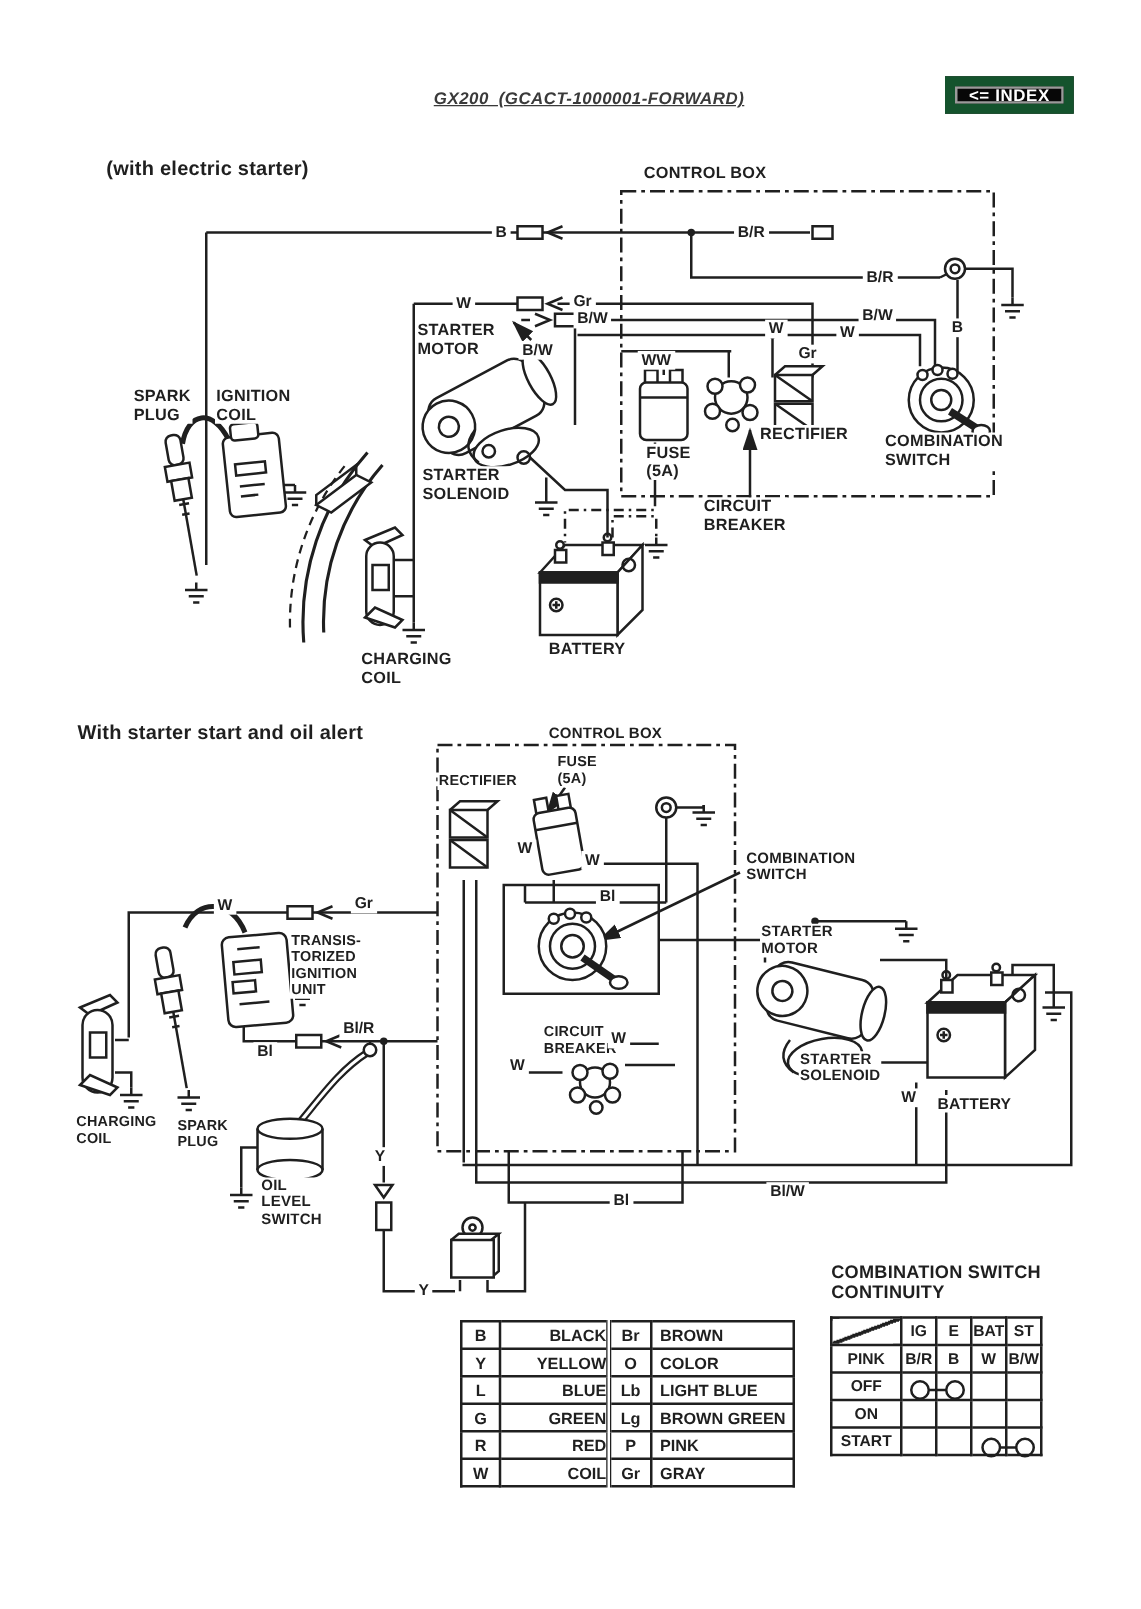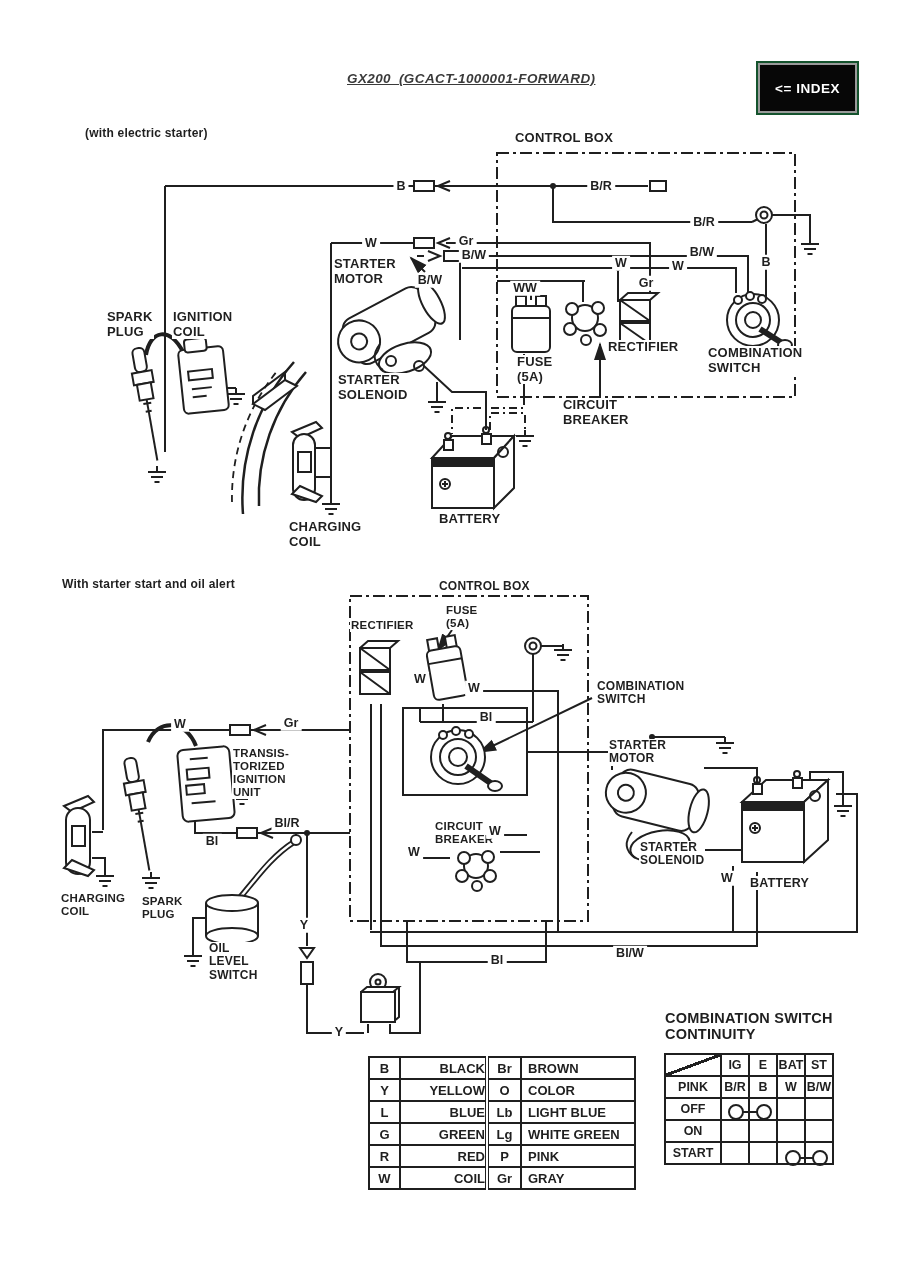--- a/index.html
+++ b/index.html
@@ -1,26 +1,26 @@
 <!DOCTYPE html>
 <html><head>
 <meta charset="utf-8">
 <style>
   html,body{margin:0;padding:0;background:#e8e8e8;}
   .page{position:relative;width:913px;height:1287px;background:#ffffff;overflow:hidden;
         font-family:"Liberation Sans",sans-serif;color:#1f1f1f;}
   .doc-title{position:absolute;left:347px;top:71px;font:bold italic 13.5px "Liberation Sans",sans-serif;
              color:#3a3a3a;letter-spacing:.4px;text-decoration:underline;}
-  .index-btn{position:absolute;left:756px;top:61px;width:103px;height:54px;box-sizing:border-box;
-             background:#070707;border:2px solid #14532d;box-shadow:inset 0 0 0 2px #9a9a9a;
+  .index-btn{position:absolute;left:756px;top:61px;width:103px;height:30px;box-sizing:border-box;
+             background:#070707;border:8px solid #14532d;box-shadow:inset 0 0 0 2px #9a9a9a;
              display:flex;align-items:center;justify-content:center;color:#fff;
              font:bold 13.5px "Liberation Sans",sans-serif;letter-spacing:.5px;cursor:pointer;}
   .lbl{position:absolute;font:bold 13px/1.12 "Liberation Sans",sans-serif;color:#1f1f1f;
        white-space:pre-line;background:#fff;padding:0 1px;letter-spacing:.2px;}
-  .lbl.big{font-size:12px;}
+  .lbl.big{font-size:16px;}
   .lbl.sm{font-size:11.5px;}
   .wl{position:absolute;transform:translate(-50%,-50%);font:bold 12.5px/1 "Liberation Sans",sans-serif;
       color:#1f1f1f;background:#fff;padding:1px 3px;white-space:nowrap;}
   .diagram-svg{position:absolute;left:0;top:0;}
   
   .tbl-wrap{position:absolute;}
   table.scan{border-collapse:collapse;table-layout:fixed;}
   table.scan td{border:2px solid #1f1f1f;height:20px;padding:0;
                 font:bold 13px "Liberation Sans",sans-serif;color:#1f1f1f;}
   .cc-letter{width:29px;text-align:center;}
@@ -440,21 +440,21 @@
       <tr>
         <td class="cc-letter">L</td>
         <td class="cc-name">BLUE</td>
         <td class="cc-letter2">Lb</td>
         <td class="cc-name2">LIGHT BLUE</td>
       </tr>
       <tr>
         <td class="cc-letter">G</td>
         <td class="cc-name">GREEN</td>
         <td class="cc-letter2">Lg</td>
-        <td class="cc-name2">WHITE GREEN</td>
+        <td class="cc-name2">BROWN GREEN</td>
       </tr>
       <tr>
         <td class="cc-letter">R</td>
         <td class="cc-name">RED</td>
         <td class="cc-letter2">P</td>
         <td class="cc-name2">PINK</td>
       </tr>
       <tr>
         <td class="cc-letter">W</td>
         <td class="cc-name">COIL</td>

